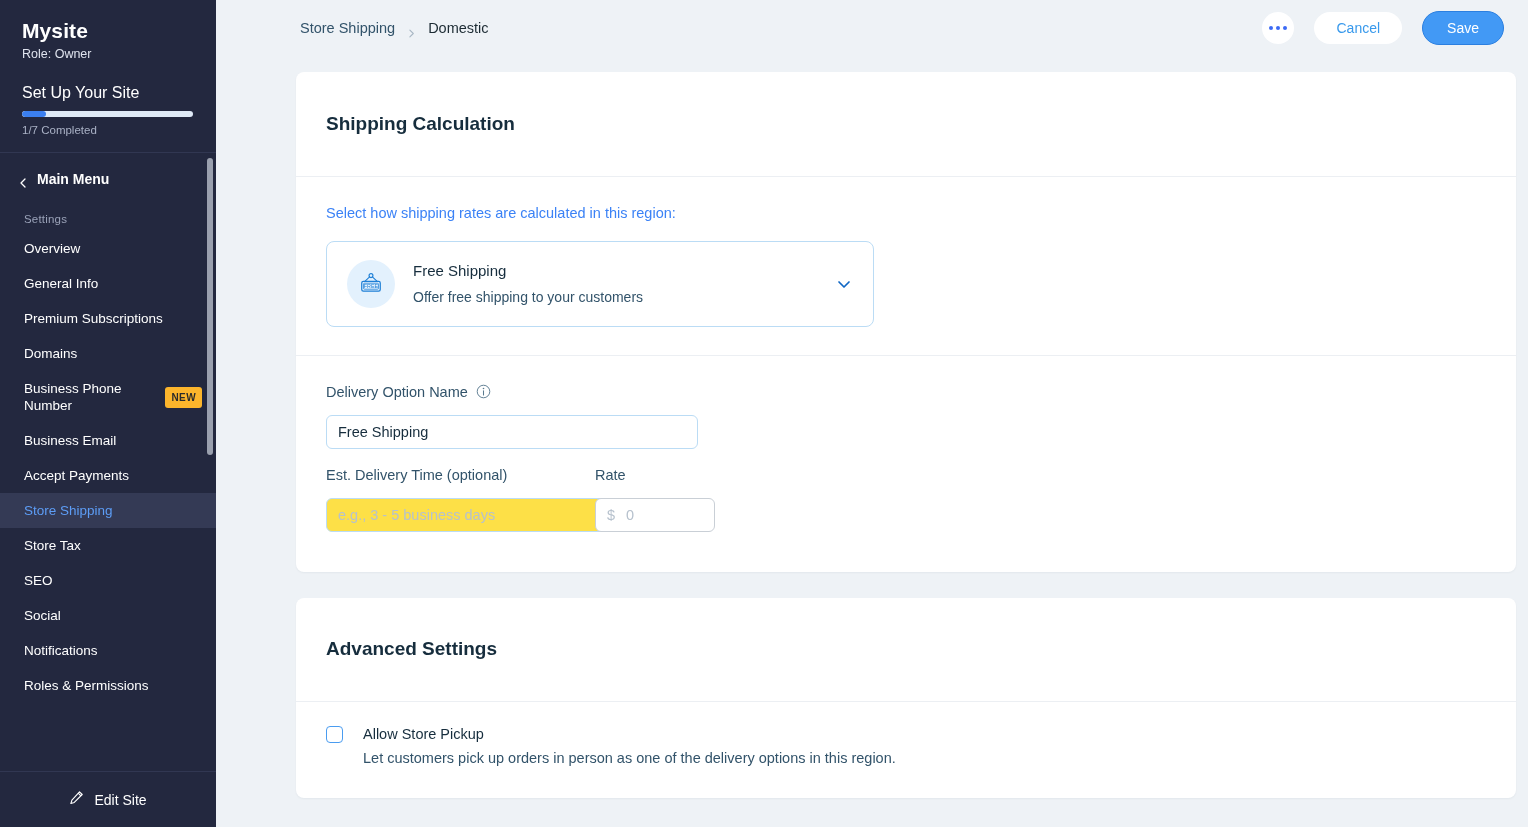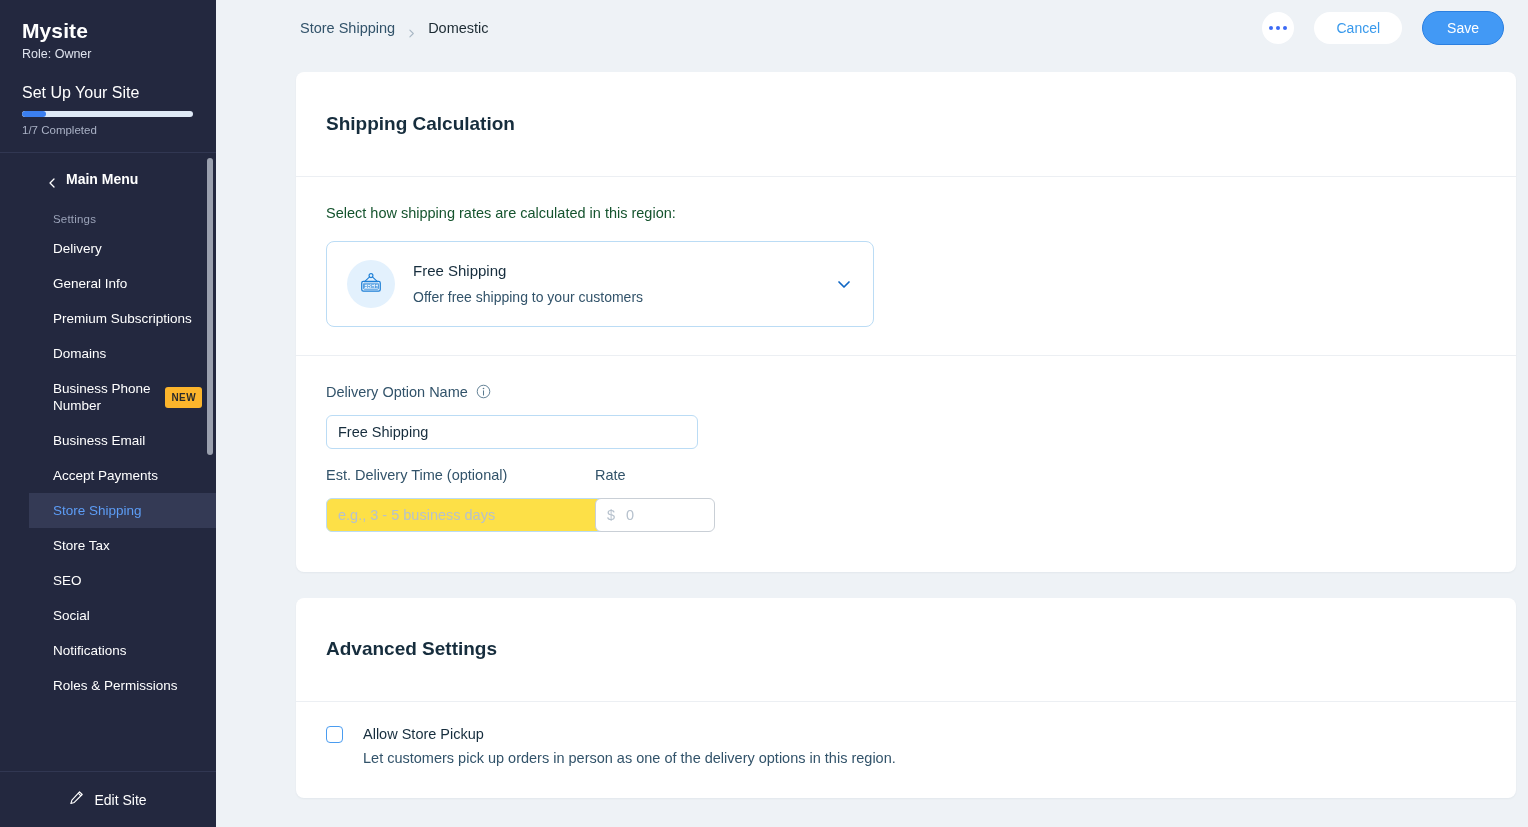--- a/index.html
+++ b/index.html
@@ -40,21 +40,20 @@
   .progress-fill { height: 100%; background: #3b7ff0; border-radius: 4px; }
   .progress-text { font-size: 11.5px; color: #aab2c6; margin-top: 7px; }
 
   .sb-divider { height: 1px; background: #313752; }
 
   .sb-scroll {
     position: relative;
     flex: 1 1 auto;
     overflow: hidden;
     padding-top: 12px;
-    margin-left: 29px;
   }
   .back-row {
     display: flex; align-items: center; gap: 9px;
     padding: 6px 22px 6px 18px; cursor: pointer;
   }
   .back-chevron { width: 10px; height: 10px; display:block; }
   .back-text { font-size: 14px; font-weight: bold; color: #ffffff; }
 
   .group-label {
     font-size: 11.5px; color: #9aa2b8; padding: 20px 22px 6px 24px;
@@ -154,21 +153,21 @@
     width: 1220px;
     box-shadow: 0 1px 2px rgba(22,45,61,.05);
   }
   .card-header {
     padding: 24px 30px 24px 30px;
     border-bottom: 1px solid #eceff3;
   }
   .card-title { font-size: 19px; color: #162d3d; line-height: 24px; }
 
   .card-body { padding: 26px 30px 28px 30px; }
-  .select-label { font-size: 14.5px; color: #14532d; line-height: 20px; }
+  .select-label { font-size: 14.5px; color: #3b82f6; line-height: 20px; }
 
   .option-card {
     margin-top: 18px;
     width: 548px;
     border: 1px solid #bbdcf5;
     border-radius: 8px;
     background: #ffffff;
     display: flex; align-items: center;
     padding: 18px 20px;
     gap: 18px; cursor: pointer;
@@ -265,21 +264,21 @@
               <path d="M7 1 L3 5 L7 9" fill="none" stroke="#ffffff" stroke-width="1.3" stroke-linecap="round" stroke-linejoin="round"></path>
             </svg>
         </span>
         <span class="back-text">Main Menu</span>
       </div>
 
       <div class="group-label">Settings</div>
 
       <div id="nav-list">
           <div class="nav-item">
-            <span class="nav-label">Delivery</span>
+            <span class="nav-label">Overview</span>
           </div>
           <div class="nav-item">
             <span class="nav-label">General Info</span>
           </div>
           <div class="nav-item">
             <span class="nav-label">Premium Subscriptions</span>
           </div>
           <div class="nav-item">
             <span class="nav-label">Domains</span>
           </div>

